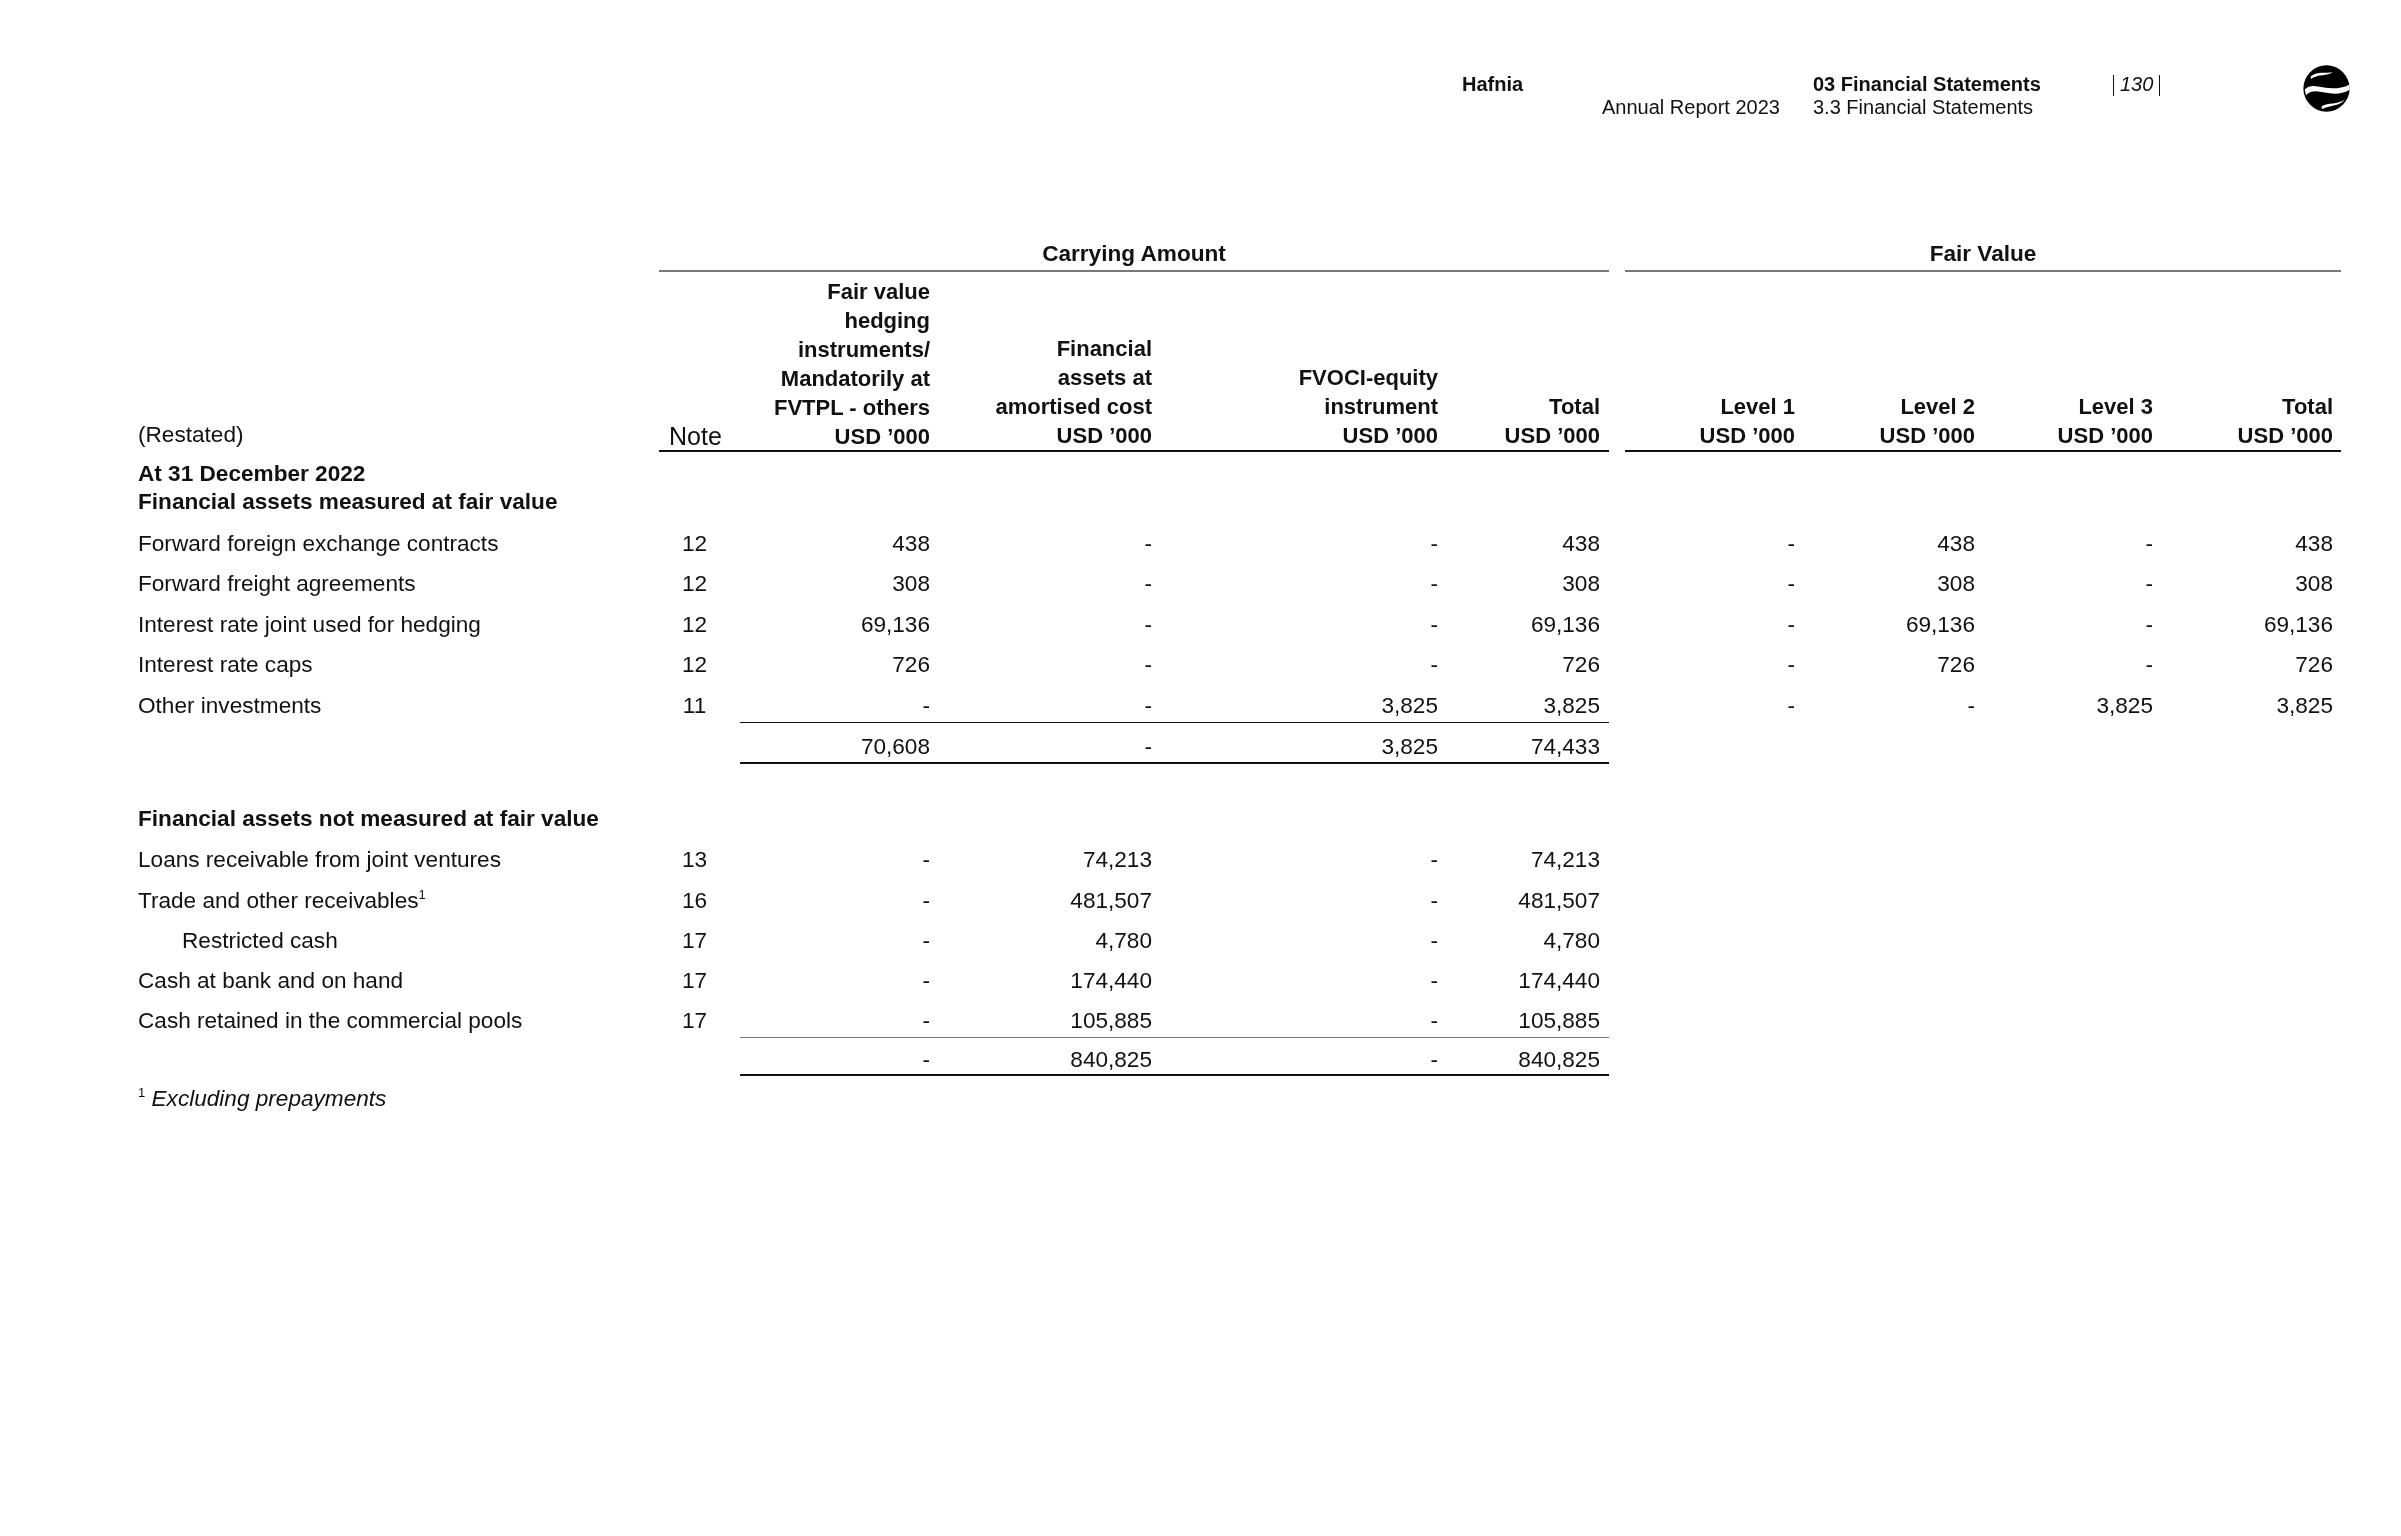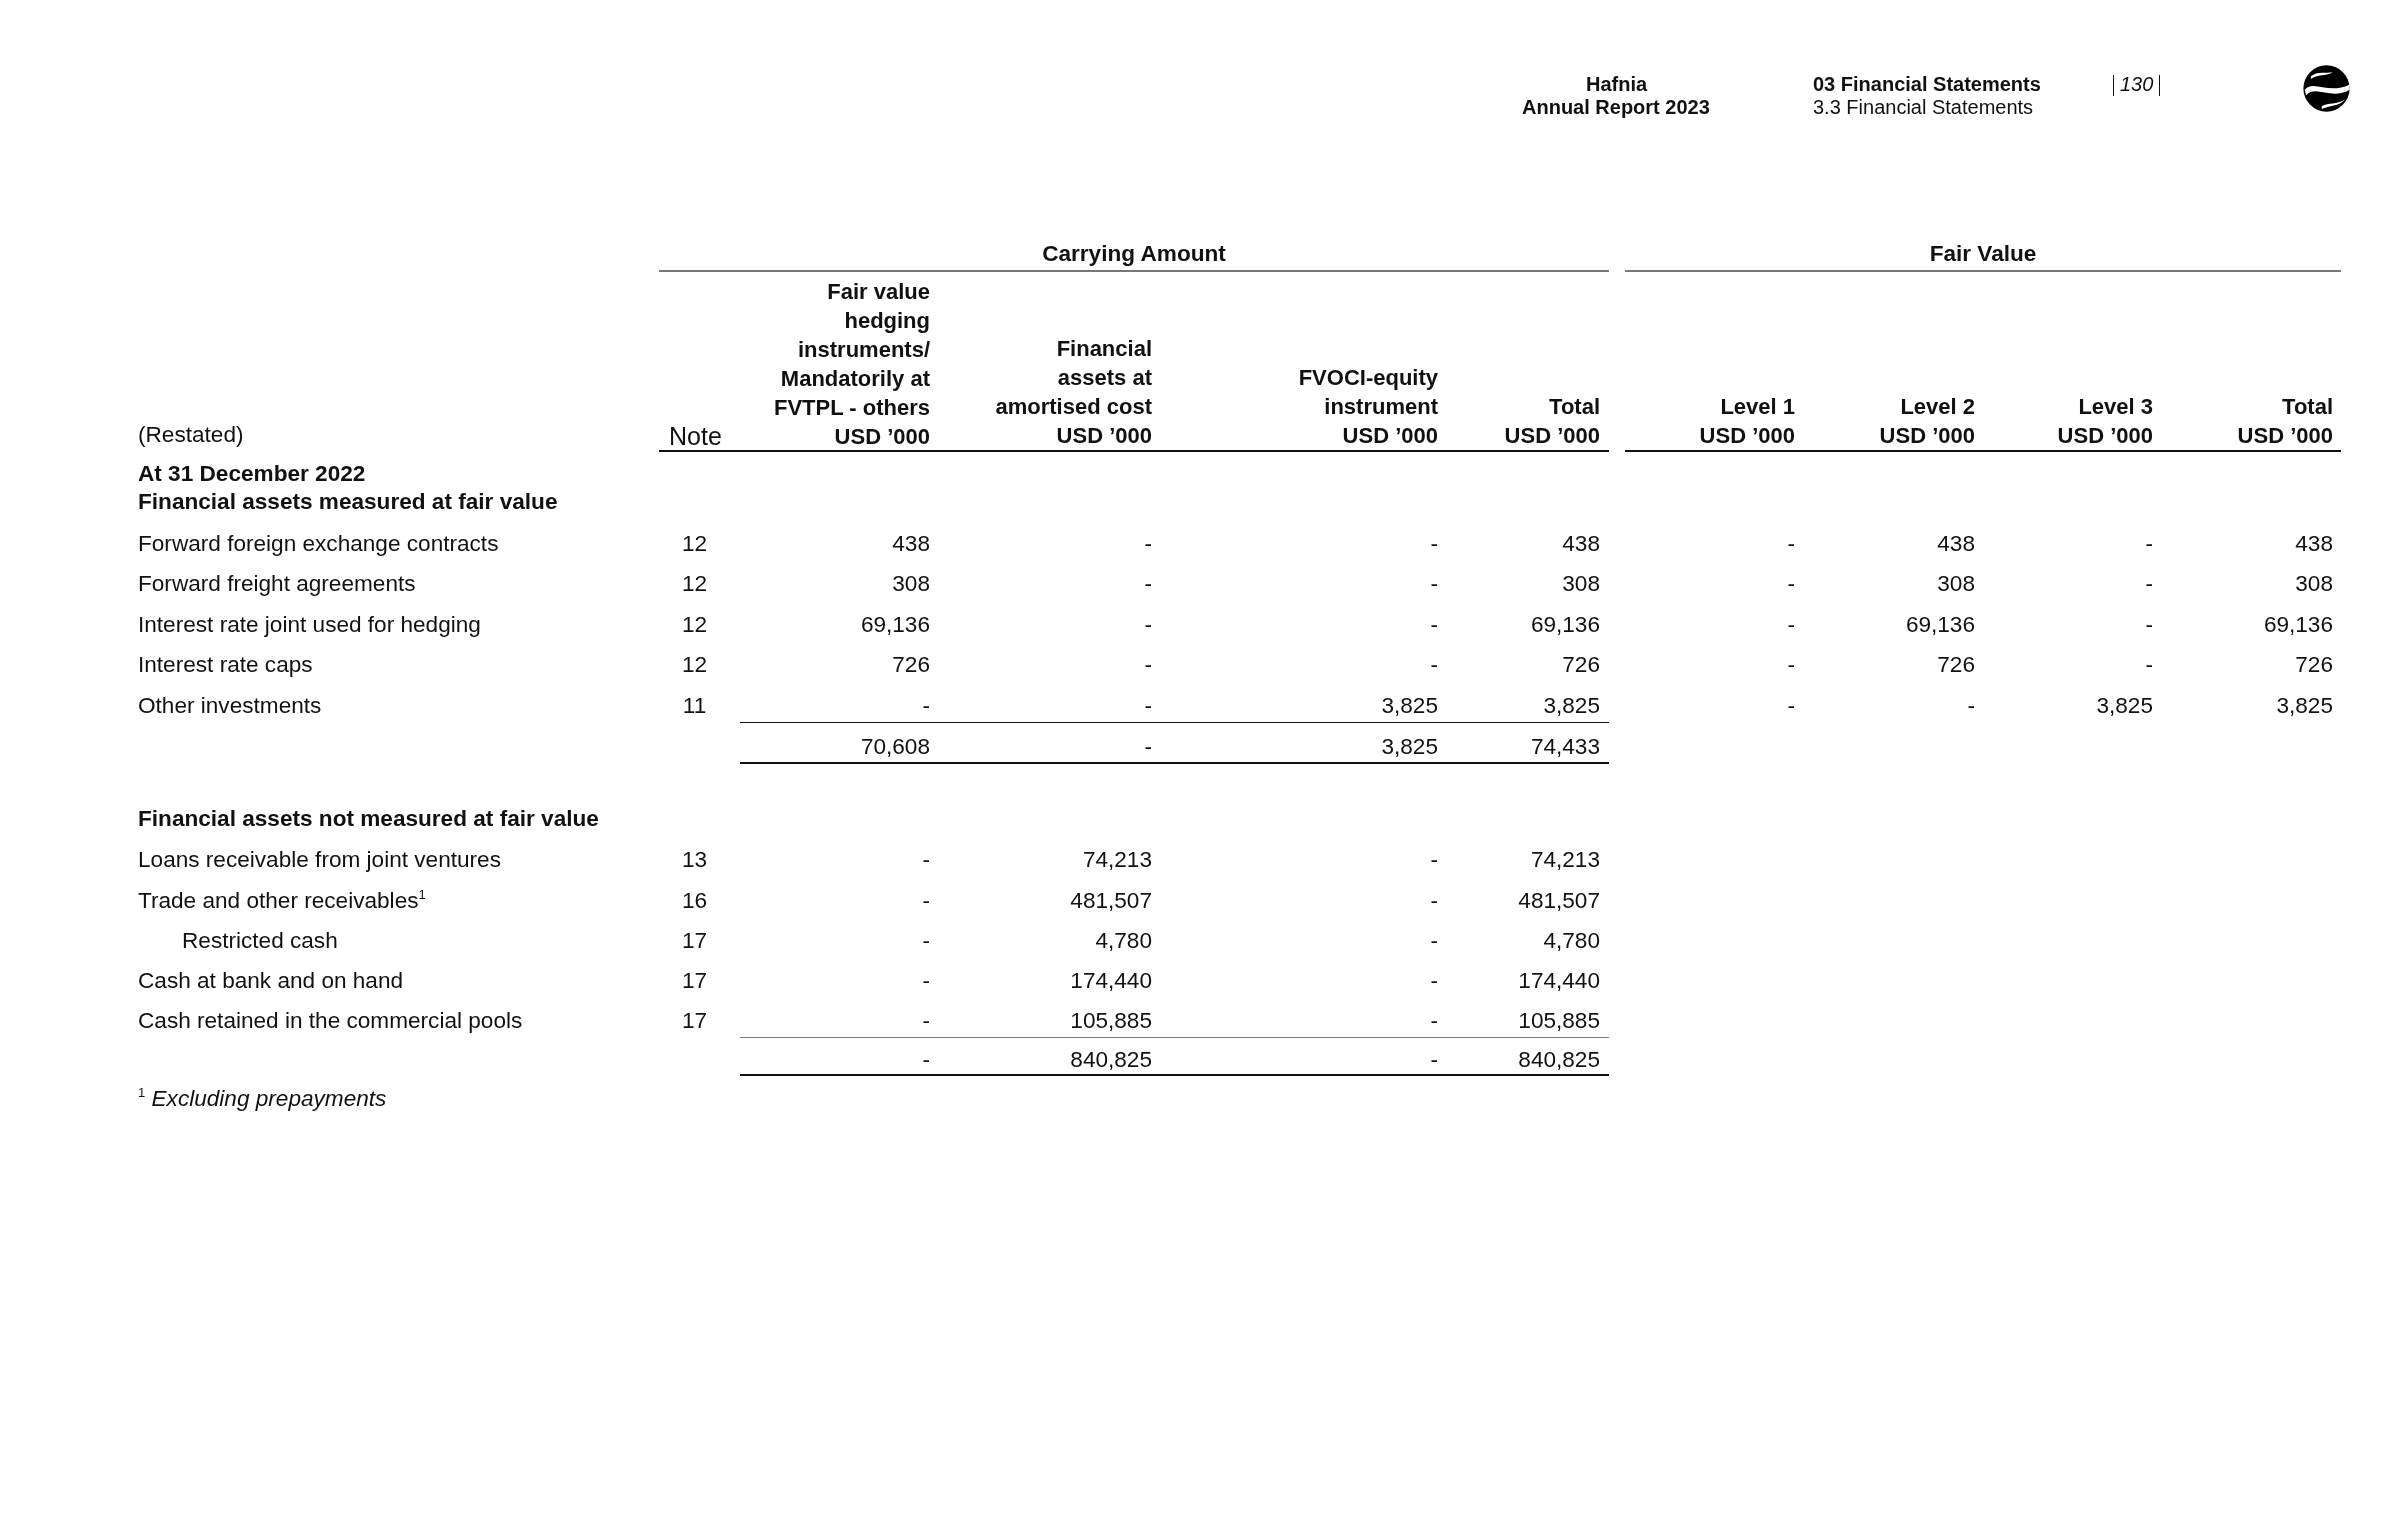--- a/index.html
+++ b/index.html
@@ -16,22 +16,22 @@
   .label { position:absolute; left:138px; font-size:22.6px; white-space:nowrap; transform:translateY(-50%); }
   .label.bold { font-weight:bold; }
   .cell { position:absolute; font-size:22.6px; text-align:right; white-space:nowrap; transform:translateY(-50%); }
   .note { position:absolute; font-size:22.6px; text-align:center; width:55px; white-space:nowrap; transform:translateY(-50%); }
   sup { font-size:13px; vertical-align:top; position:relative; top:-1.4px; }
   .foot { position:absolute; left:138px; font-size:22.6px; font-style:italic; transform:translateY(-50%); white-space:nowrap; }
 </style>
 </head>
 <body>
 
-<div class="abs hdr-b" style="left:1586px;top:73px;">Hafnia</div>
-<div class="abs hdr-r" style="left:1522px;top:96px;font-weight:bold;">Annual Report 2023</div>
+<div class="abs hdr-b" style="left:1462px;top:73px;">Hafnia</div>
+<div class="abs hdr-r" style="left:1602px;top:96px;">Annual Report 2023</div>
 <div class="abs hdr-b" style="left:1813px;top:73px;">03 Financial Statements</div>
 <div class="abs hdr-r" style="left:1813px;top:96px;">3.3 Financial Statements</div>
 <div class="abs pg" style="left:2113px;top:73px;font-style:italic;">
   <span style="display:inline-block;width:1.4px;height:20.5px;background:#111;vertical-align:middle;margin-right:5.5px;"></span><span>130</span><span style="display:inline-block;width:1.4px;height:20.5px;background:#111;vertical-align:middle;margin-left:5.5px;"></span>
 </div>
 <div class="abs" style="left:2301px;top:64px;width:51px;height:49px;">
   <svg width="51" height="49" viewBox="0 0 74 72">
     <ellipse cx="37" cy="36" rx="34" ry="34" fill="#000"></ellipse>
     <path d="M5 38 C 18 22, 40 46, 71 30 L 71 38 C 44 54, 22 30, 7 46 Z" fill="#fff"></path>
     <path d="M14 18 C 24 10, 36 14, 46 12 C 38 18, 26 14, 14 22 Z" fill="#fff"></path>

